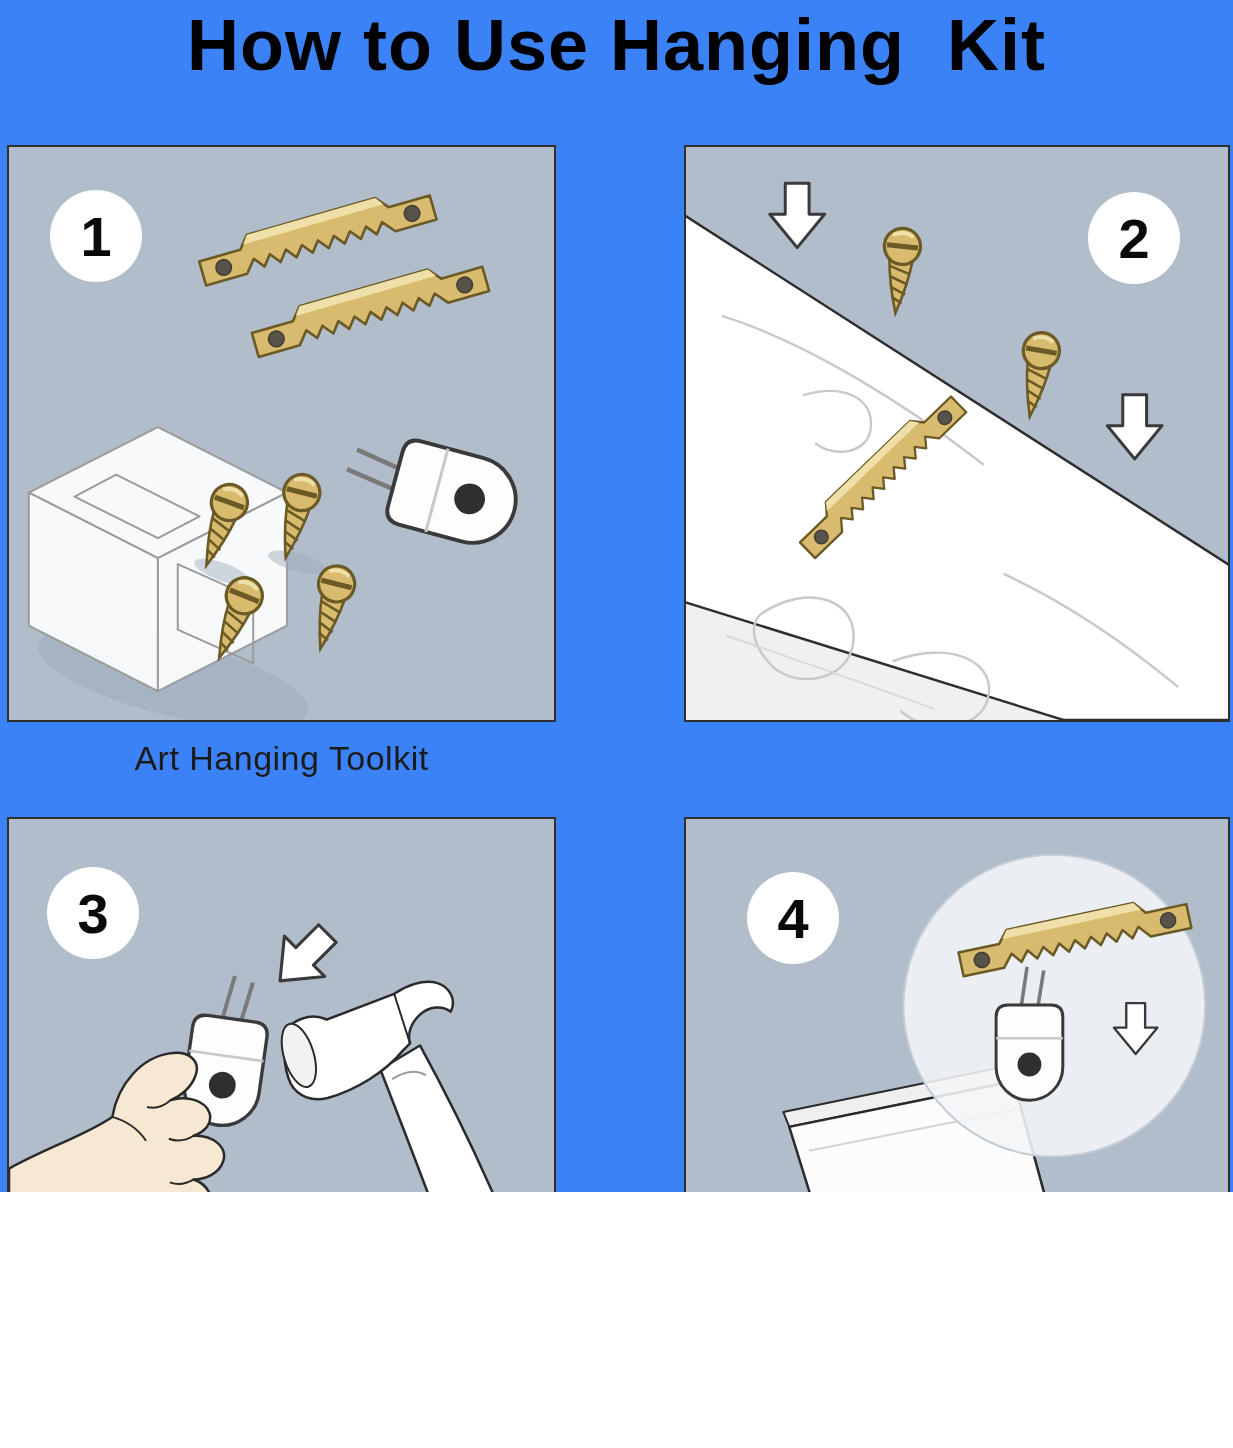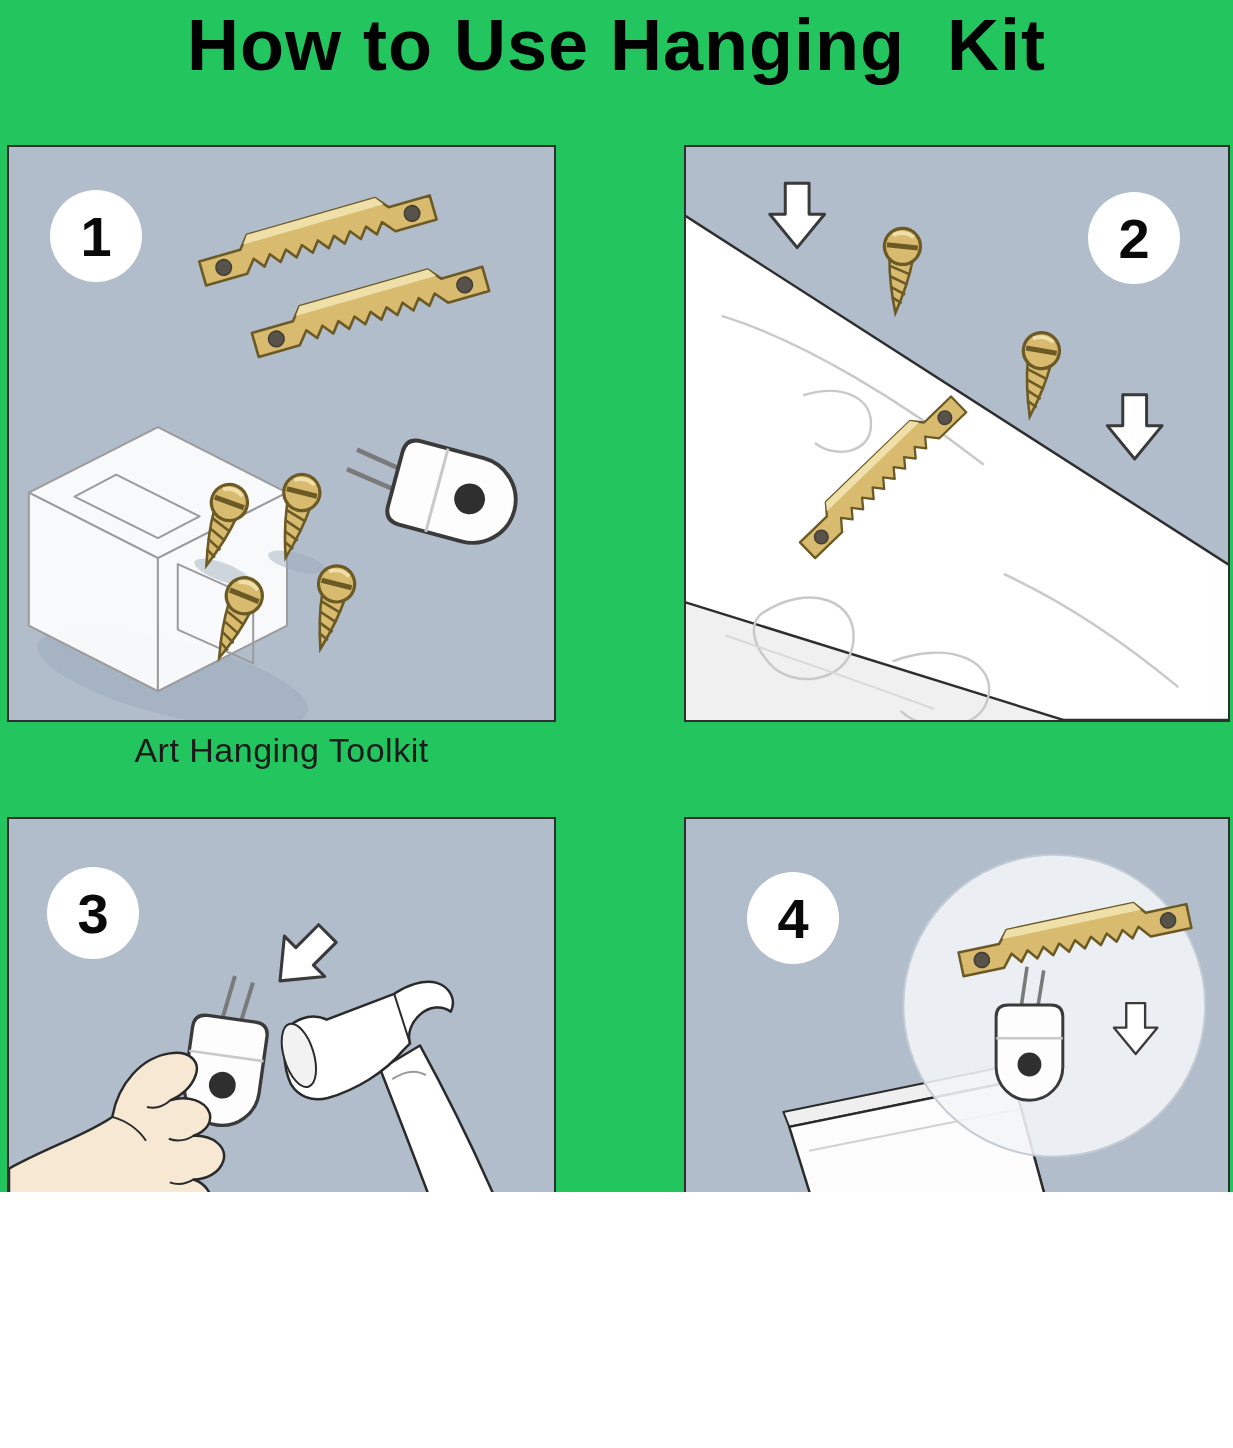--- a/index.html
+++ b/index.html
@@ -1,18 +1,18 @@
 <!DOCTYPE html>
 <html><head>
 <meta charset="utf-8">
 <style>
   * { margin:0; padding:0; box-sizing:border-box; }
   html,body { background:#ffffff; }
   body { font-family:"Liberation Sans", sans-serif; color:#111; }
-  .page { position:relative; width:1233px; height:1192px; background:#22c55e; overflow:hidden; }
+  .page { position:relative; width:1233px; height:1192px; background:#3b82f6; overflow:hidden; }
 
   .title {
     position:absolute; top:4px; left:0; width:100%;
     text-align:center; font-size:72px; font-weight:700;
     letter-spacing:1px; color:#000; white-space:pre-wrap;
   }
 
   .panel {
     position:absolute; background:#b1bdcb; border:2px solid #2f2f2f; overflow:hidden;
   }
@@ -28,21 +28,21 @@
     background:#ffffff; display:flex; align-items:center; justify-content:center;
     font-size:56px; font-weight:700; color:#0a0a0a; z-index:5;
   }
   .badge-1 { left:41px; top:43px; }
   .badge-2 { right:48px; top:45px; }
   .badge-3 { left:38px; top:48px; }
   .badge-4 { left:61px; top:53px; }
 
   .caption {
     position:absolute; text-align:center; font-size:34px; font-weight:400;
-    letter-spacing:0.5px; color:#1b1b1b;
+    letter-spacing:0.5px; color:#1b1b1b;margin-top:8px;
   }
   .caption-1 { left:7px;   top:731px;  width:549px; }
   .caption-2 { left:684px; top:731px;  width:546px; }
   .caption-3 { left:7px;   top:1404px; width:549px; }
   .caption-4 { left:684px; top:1404px; width:546px; }
 
   .defs { position:absolute; width:0; height:0; }
 </style>
 </head>
 <body>

